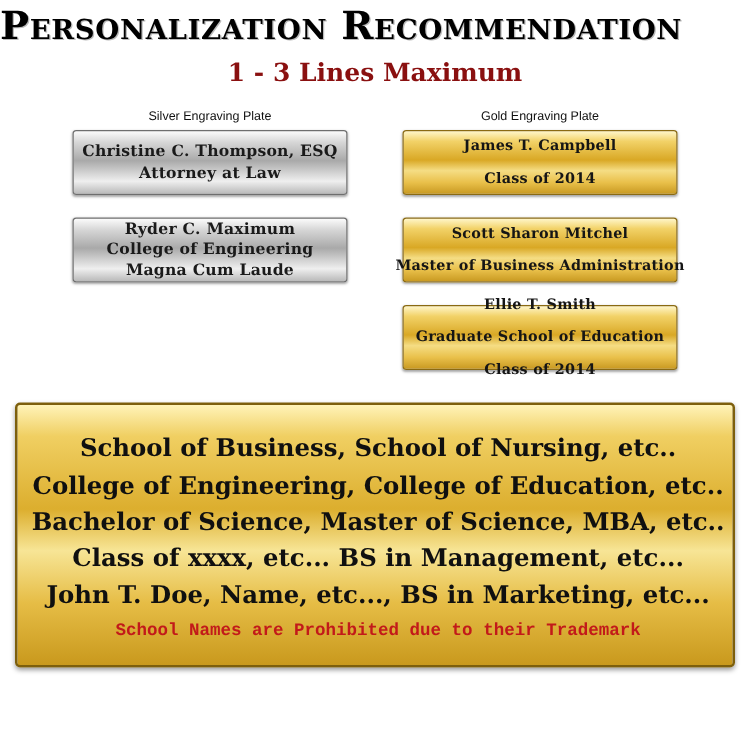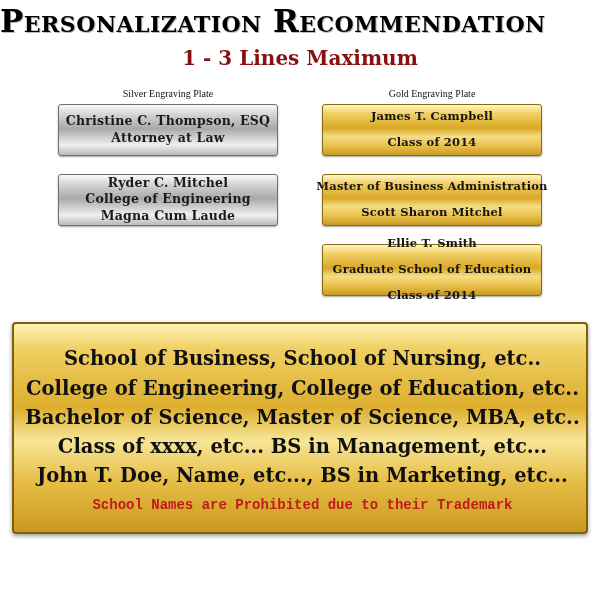--- a/index.html
+++ b/index.html
@@ -44,21 +44,21 @@
     display: flex;
     justify-content: center;
     gap: 44px;
     margin-top: 18px;
   }
   .col {
     width: 220px;
   }
   .col-header {
     text-align: center;
-    font-family: Liberation Serif, serif;
+    font-family: Liberation Sans, sans-serif;
     font-size: 10px;
     color: #111;
     margin-bottom: 5px;
   }
   .plate {
     height: 52px;
     border-radius: 3px;
     display: flex;
     flex-direction: column;
     align-items: center;
@@ -133,38 +133,38 @@
 
     <div class="col">
       <div class="col-header">Silver Engraving Plate</div>
 
       <div class="plate silver">
         <div class="line">Christine C. Thompson, ESQ</div>
         <div class="line">Attorney at Law</div>
       </div>
 
       <div class="plate silver">
-        <div class="line">Ryder C. Mitchel</div>
+        <div class="line">Ryder C. Maximum</div>
         <div class="line">College of Engineering</div>
         <div class="line">Magna Cum Laude</div>
       </div>
 
     </div>
 
     <div class="col">
       <div class="col-header">Gold Engraving Plate</div>
 
       <div class="plate gold">
         <div class="line">James T. Campbell</div>
         <div class="line">Class of 2014</div>
       </div>
 
       <div class="plate gold">
+        <div class="line">Scott Sharon Mitchel</div>
         <div class="line">Master of Business Administration</div>
-        <div class="line">Scott Sharon Mitchel</div>
       </div>
 
       <div class="plate gold">
         <div class="line">Ellie T. Smith</div>
         <div class="line">Graduate School of Education</div>
         <div class="line">Class of 2014</div>
       </div>
     </div>
 
   </div>

